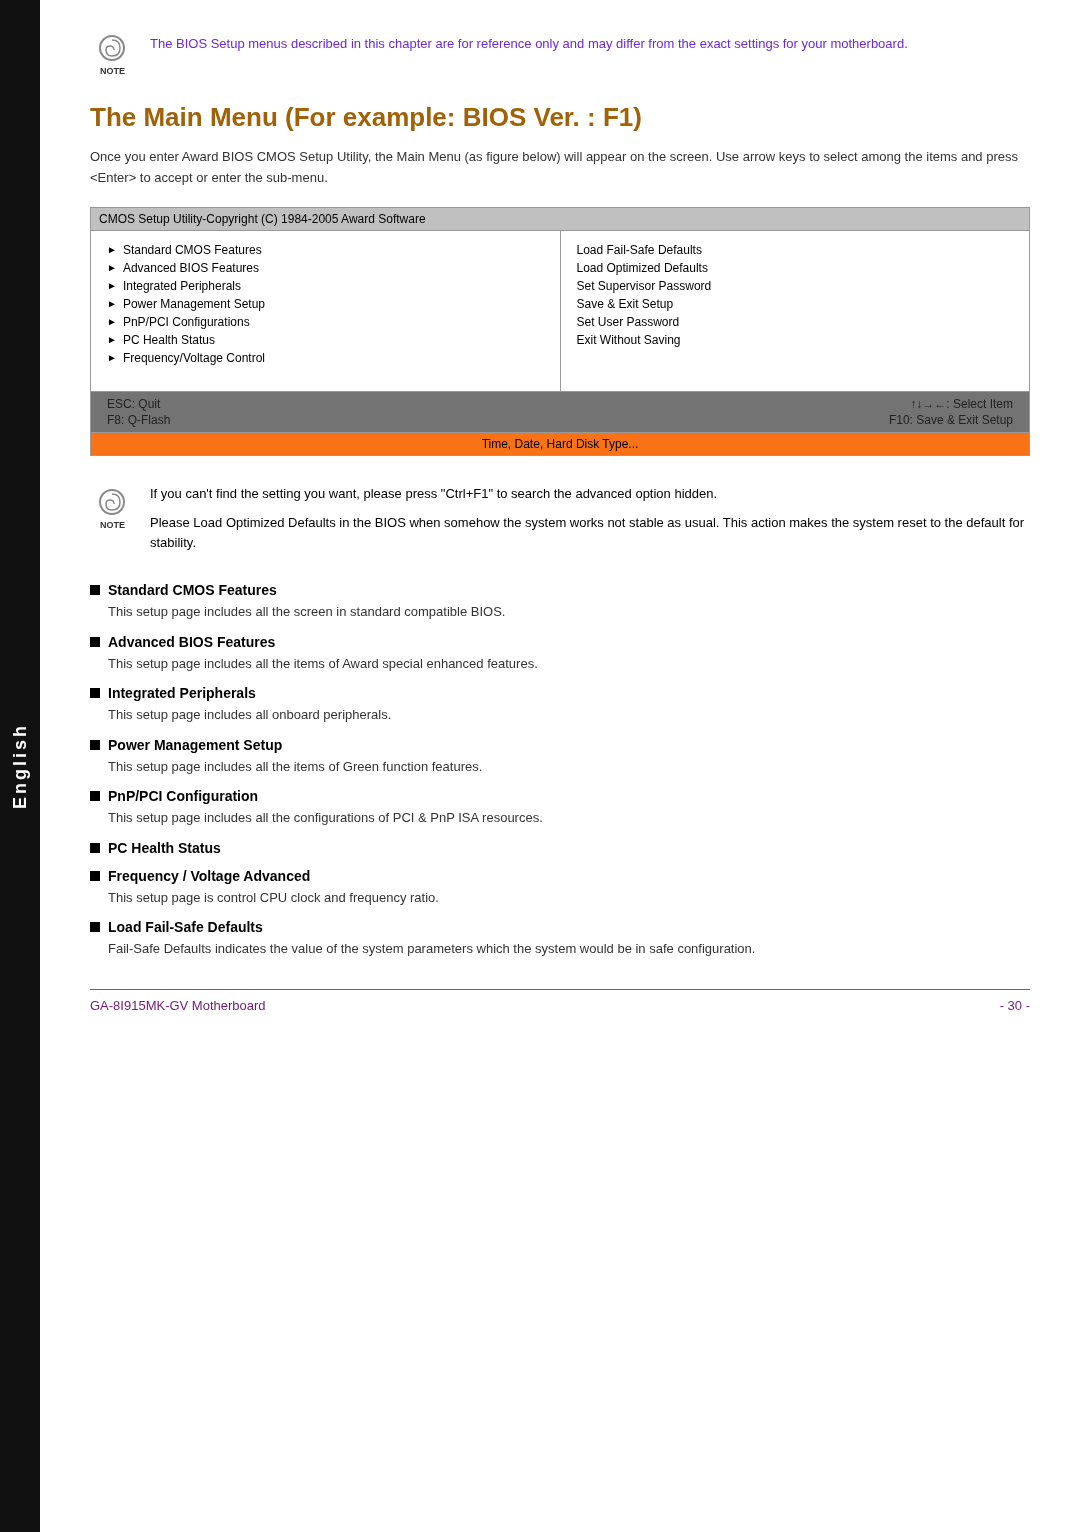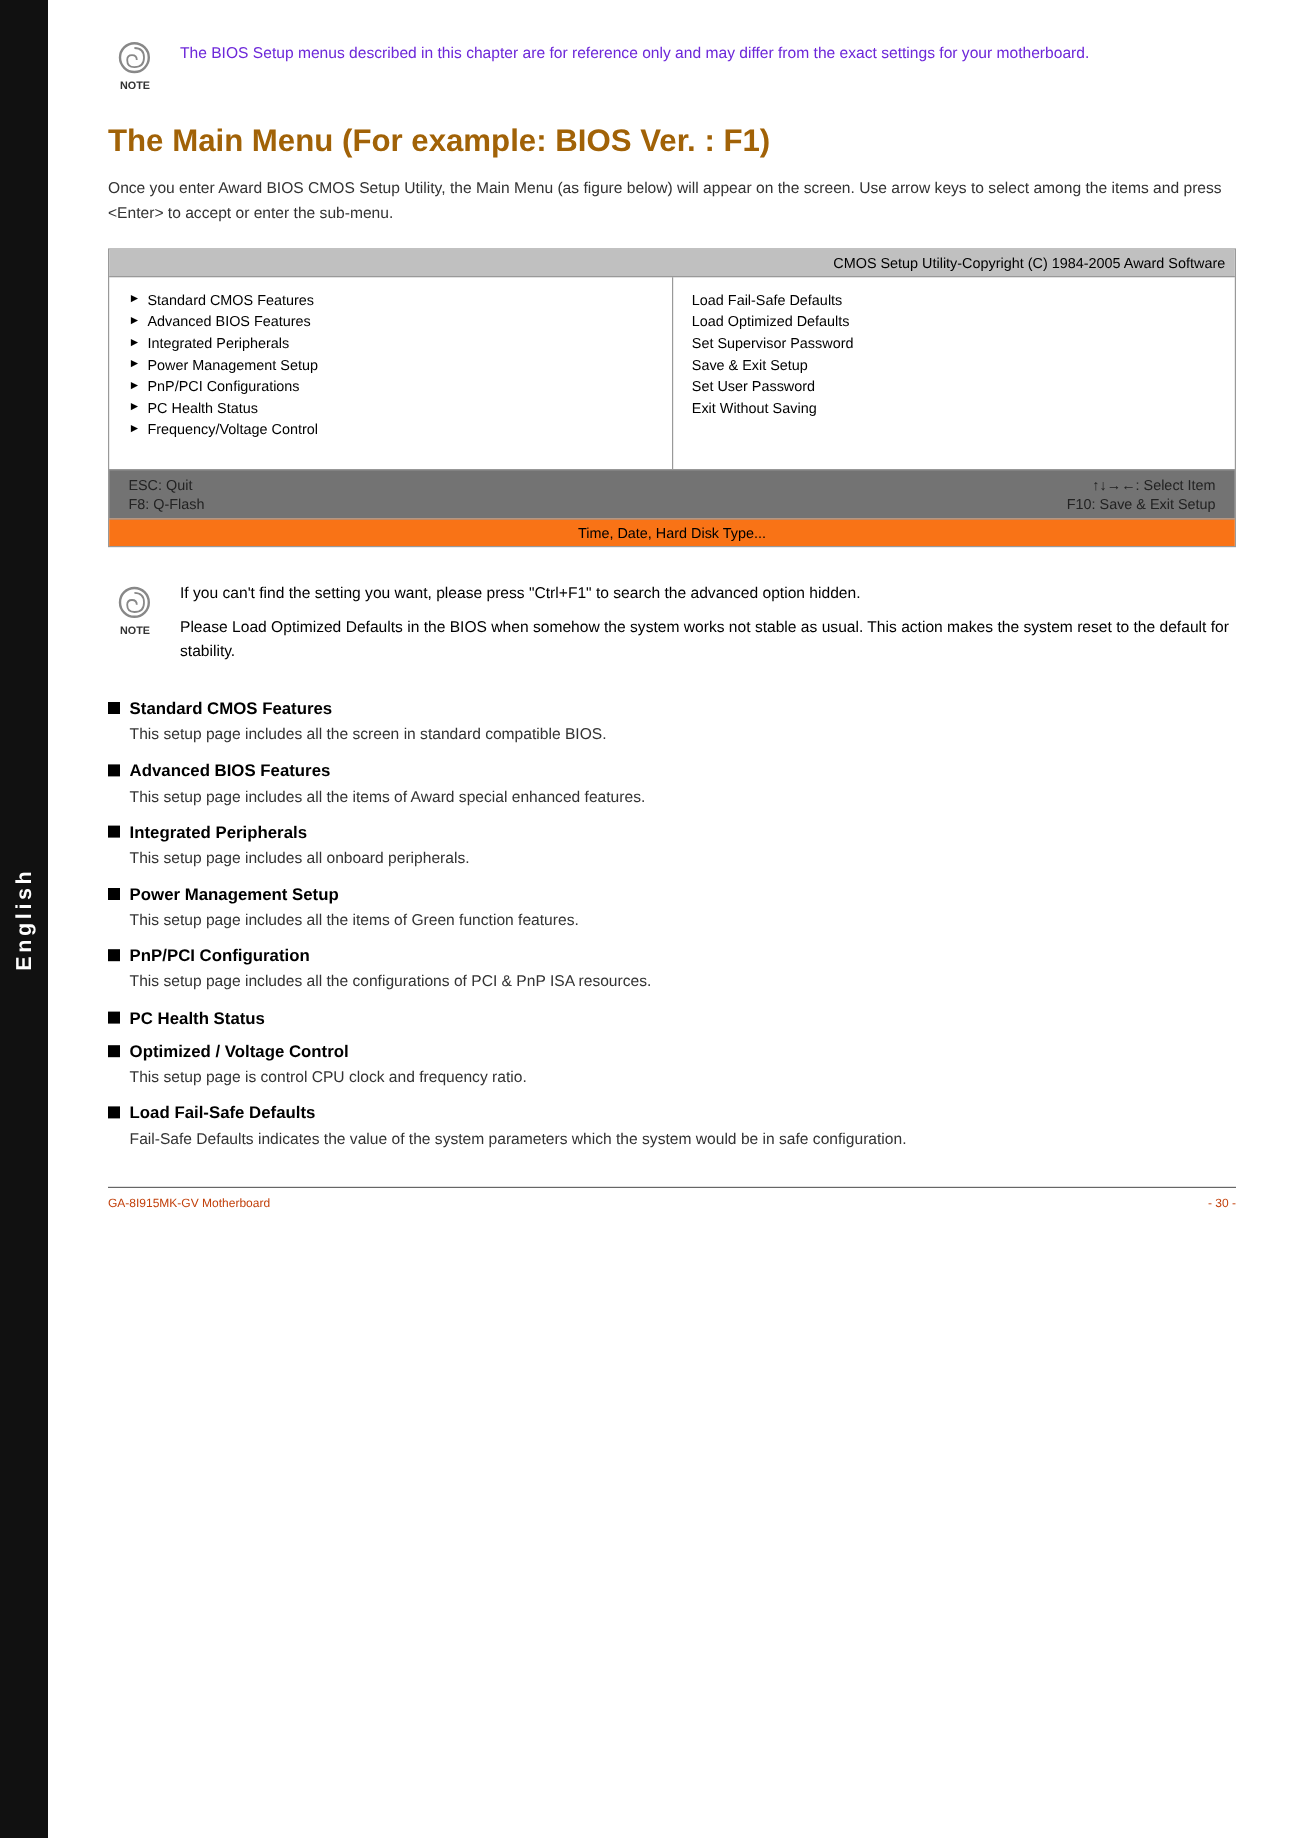--- a/index.html
+++ b/index.html
@@ -82,21 +82,21 @@
     }
 
     
     .bios-table-wrap {
       border: 1px solid #999;
       margin-bottom: 28px;
       background: #fff;
     }
     .bios-table-header {
       background: #c0c0c0;
-      text-align: right;
+      text-align: left;
       font-size: 12px;
       padding: 4px 8px;
       border-bottom: 1px solid #999;
       color: #000;
     }
     .bios-table-body {
       display: flex;
       min-height: 160px;
     }
     .bios-left-col {
@@ -190,22 +190,22 @@
     }
 
     
     .page-footer {
       display: flex;
       justify-content: space-between;
       align-items: center;
       margin-top: 30px;
       border-top: 1px solid #666;
       padding-top: 8px;
-      font-size: 10px;
-      color: #c2410c;
+      font-size: 13px;
+      color: #701a75;
     }
   </style>
 </head>
 <body>
 
 <div class="sidebar">
   <span class="sidebar-label">English</span>
 </div>
 
 <div class="main-content">
@@ -338,21 +338,21 @@
       </div>
       <div class="feature-item">
         <div class="feature-title">
           <span class="square"></span>
           <span>PC Health Status</span>
         </div>
       </div>
       <div class="feature-item">
         <div class="feature-title">
           <span class="square"></span>
-          <span>Optimized / Voltage Control</span>
+          <span>Frequency / Voltage Advanced</span>
         </div>
         <p class="feature-desc">This setup page is control CPU clock and frequency ratio.</p>
       </div>
       <div class="feature-item">
         <div class="feature-title">
           <span class="square"></span>
           <span>Load Fail-Safe Defaults</span>
         </div>
         <p class="feature-desc">Fail-Safe Defaults indicates the value of the system parameters which the system would be in safe configuration.</p>
       </div>

